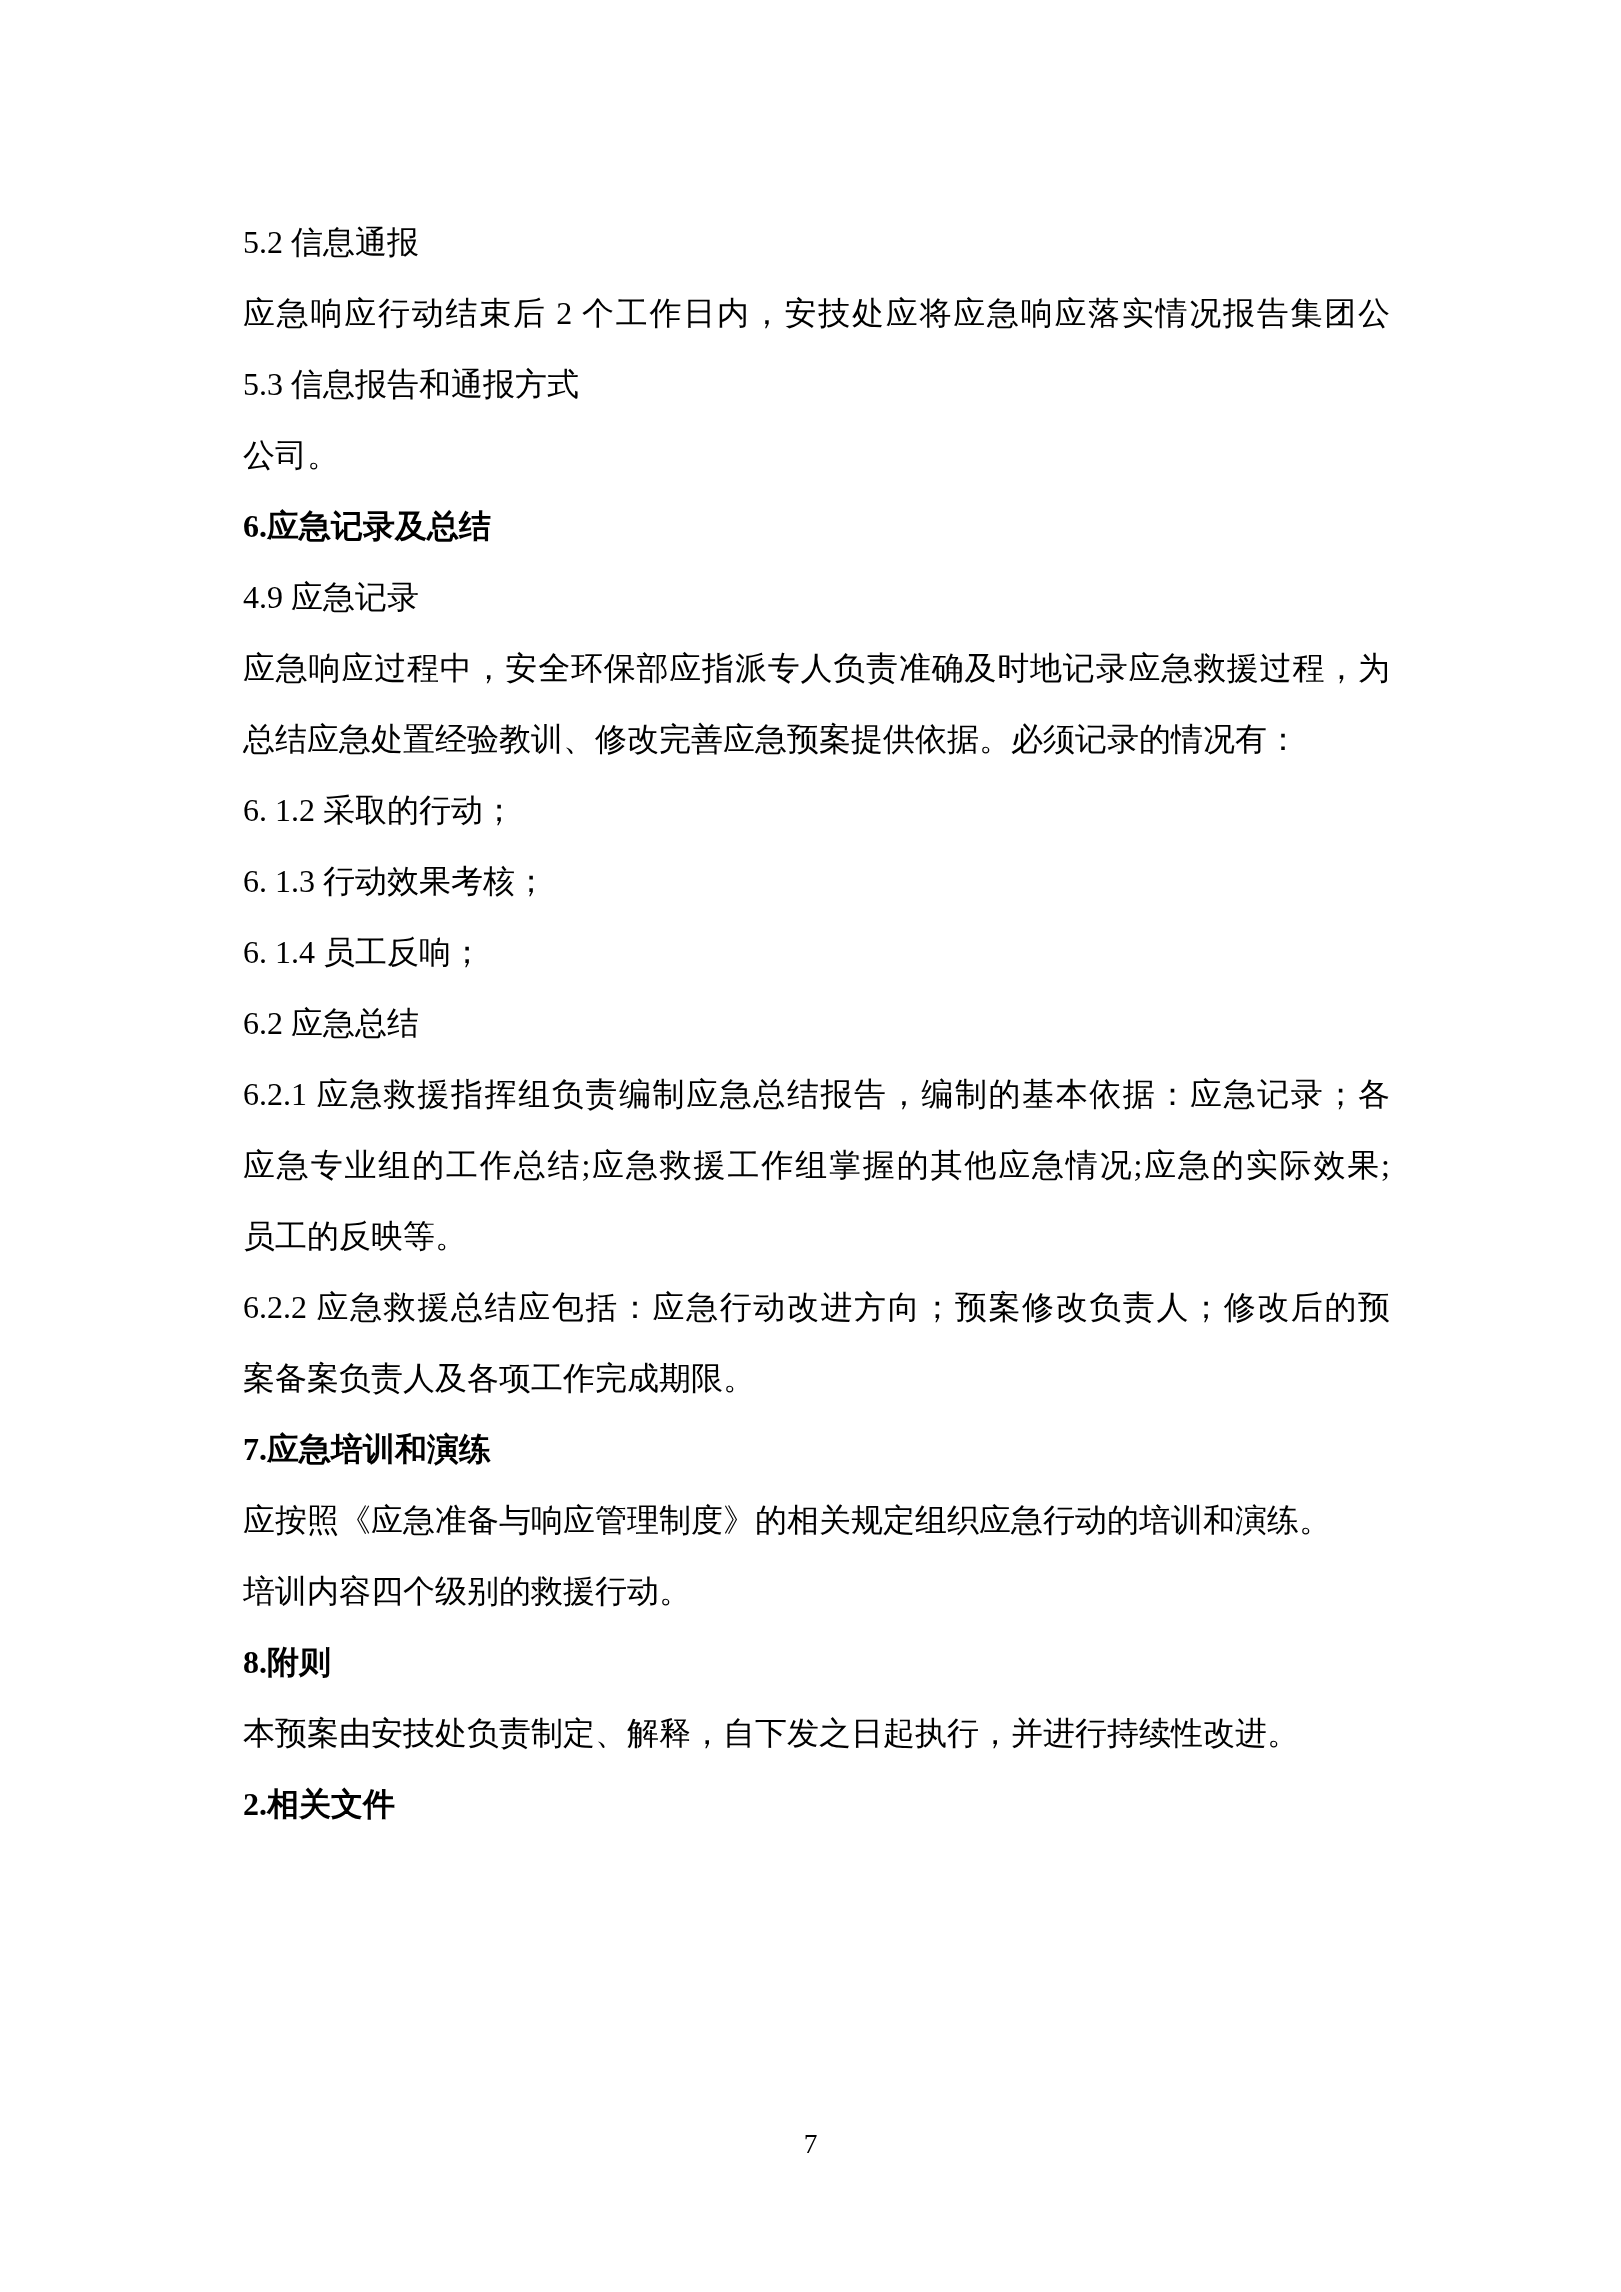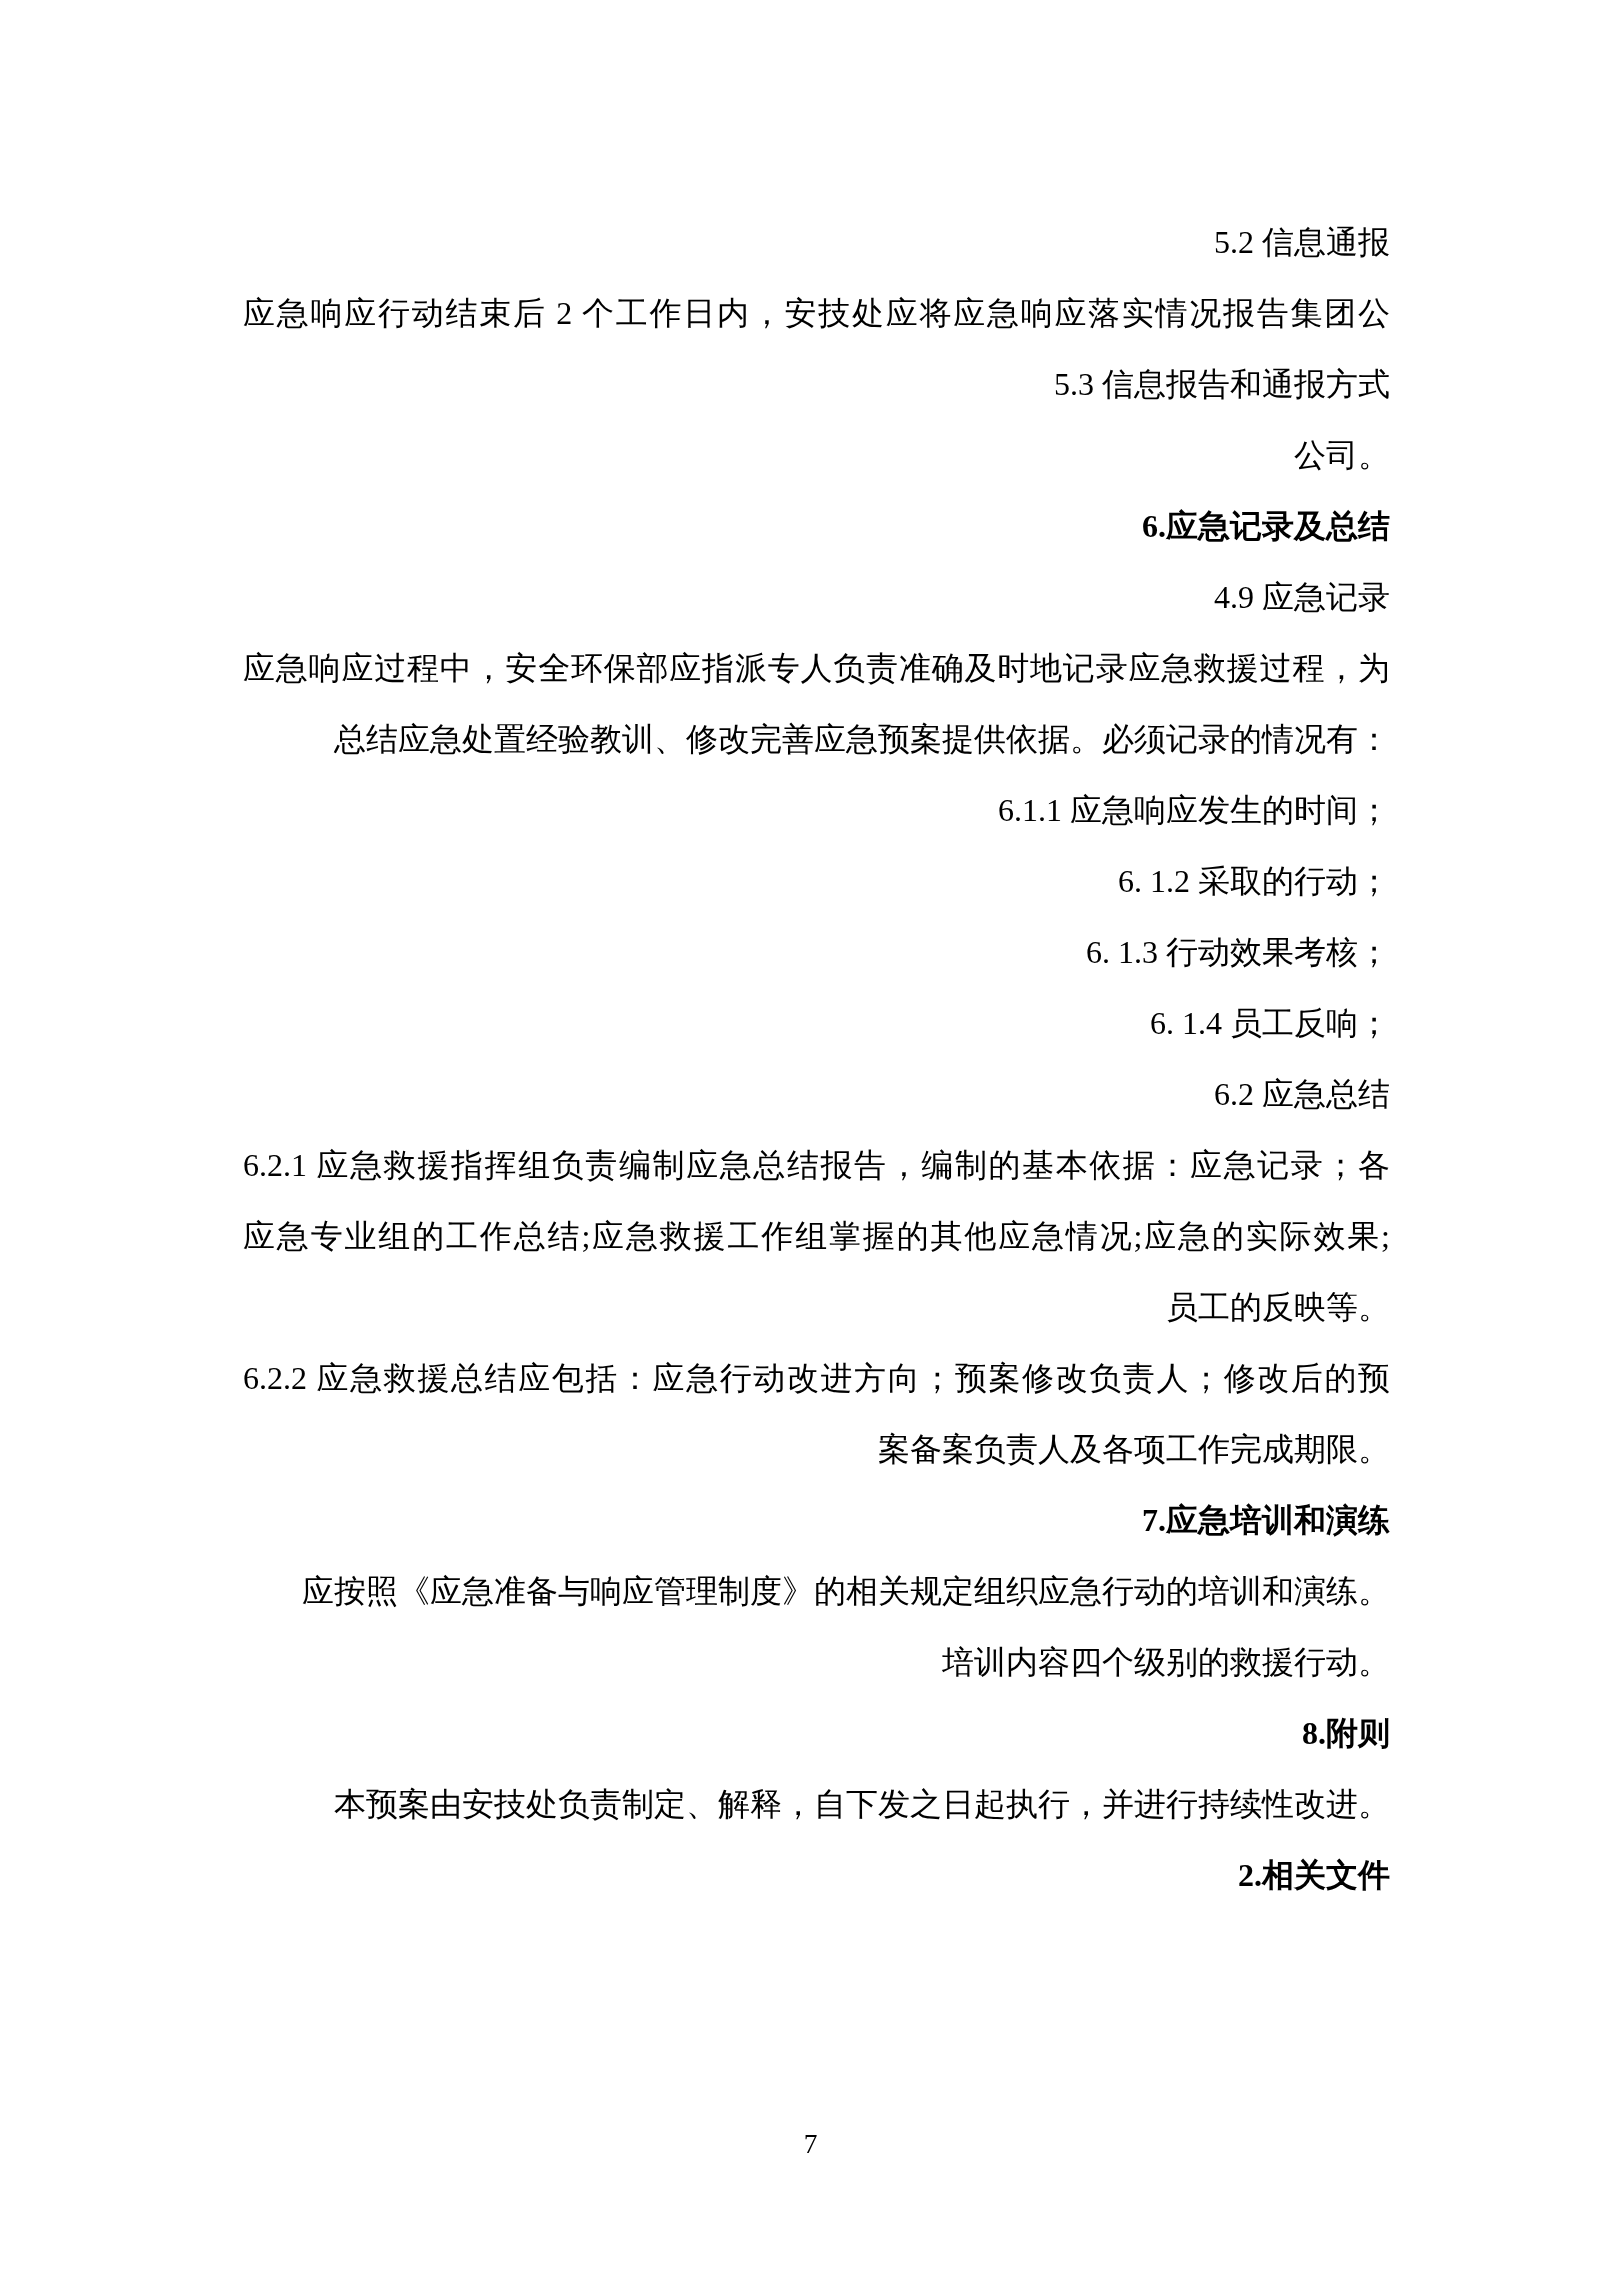--- a/index.html
+++ b/index.html
@@ -23,21 +23,20 @@
     left: 243px;
     top: 207px;
     width: 1147px;
   }
   .line {
     height: 71px;
     line-height: 71px;
     font-size: 32px;
     white-space: pre;
     overflow: visible;
-    text-align: right;
   }
   .line.j {
     white-space: normal;
     text-align: justify;
     text-align-last: justify;
     text-justify: inter-character;
     overflow: hidden;
     max-height: 71px;
   }
   .line.h {
@@ -61,21 +60,20 @@
 <div class="page">
   <div class="content">
     <div class="line">5.2 信息通报</div>
     <div class="line j">应急响应行动结束后 2 个工作日内，安技处应将应急响应落实情况报告集团公</div>
     <div class="line">5.3 信息报告和通报方式</div>
     <div class="line">公司。</div>
     <div class="line h">6.应急记录及总结</div>
     <div class="line">4.9 应急记录</div>
     <div class="line j">应急响应过程中，安全环保部应指派专人负责准确及时地记录应急救援过程，为</div>
     <div class="line">总结应急处置经验教训、修改完善应急预案提供依据。必须记录的情况有：</div>
-    <div class="line">6.1.1 应急响应发生的时间；</div>
     <div class="line">6. 1.2 采取的行动；</div>
     <div class="line">6. 1.3 行动效果考核；</div>
     <div class="line">6. 1.4 员工反响；</div>
     <div class="line">6.2 应急总结</div>
     <div class="line j">6.2.1 应急救援指挥组负责编制应急总结报告，编制的基本依据：应急记录；各</div>
     <div class="line j">应急专业组的工作总结;应急救援工作组掌握的其他应急情况;应急的实际效果;</div>
     <div class="line">员工的反映等。</div>
     <div class="line j">6.2.2 应急救援总结应包括：应急行动改进方向；预案修改负责人；修改后的预</div>
     <div class="line">案备案负责人及各项工作完成期限。</div>
     <div class="line h">7.应急培训和演练</div>

